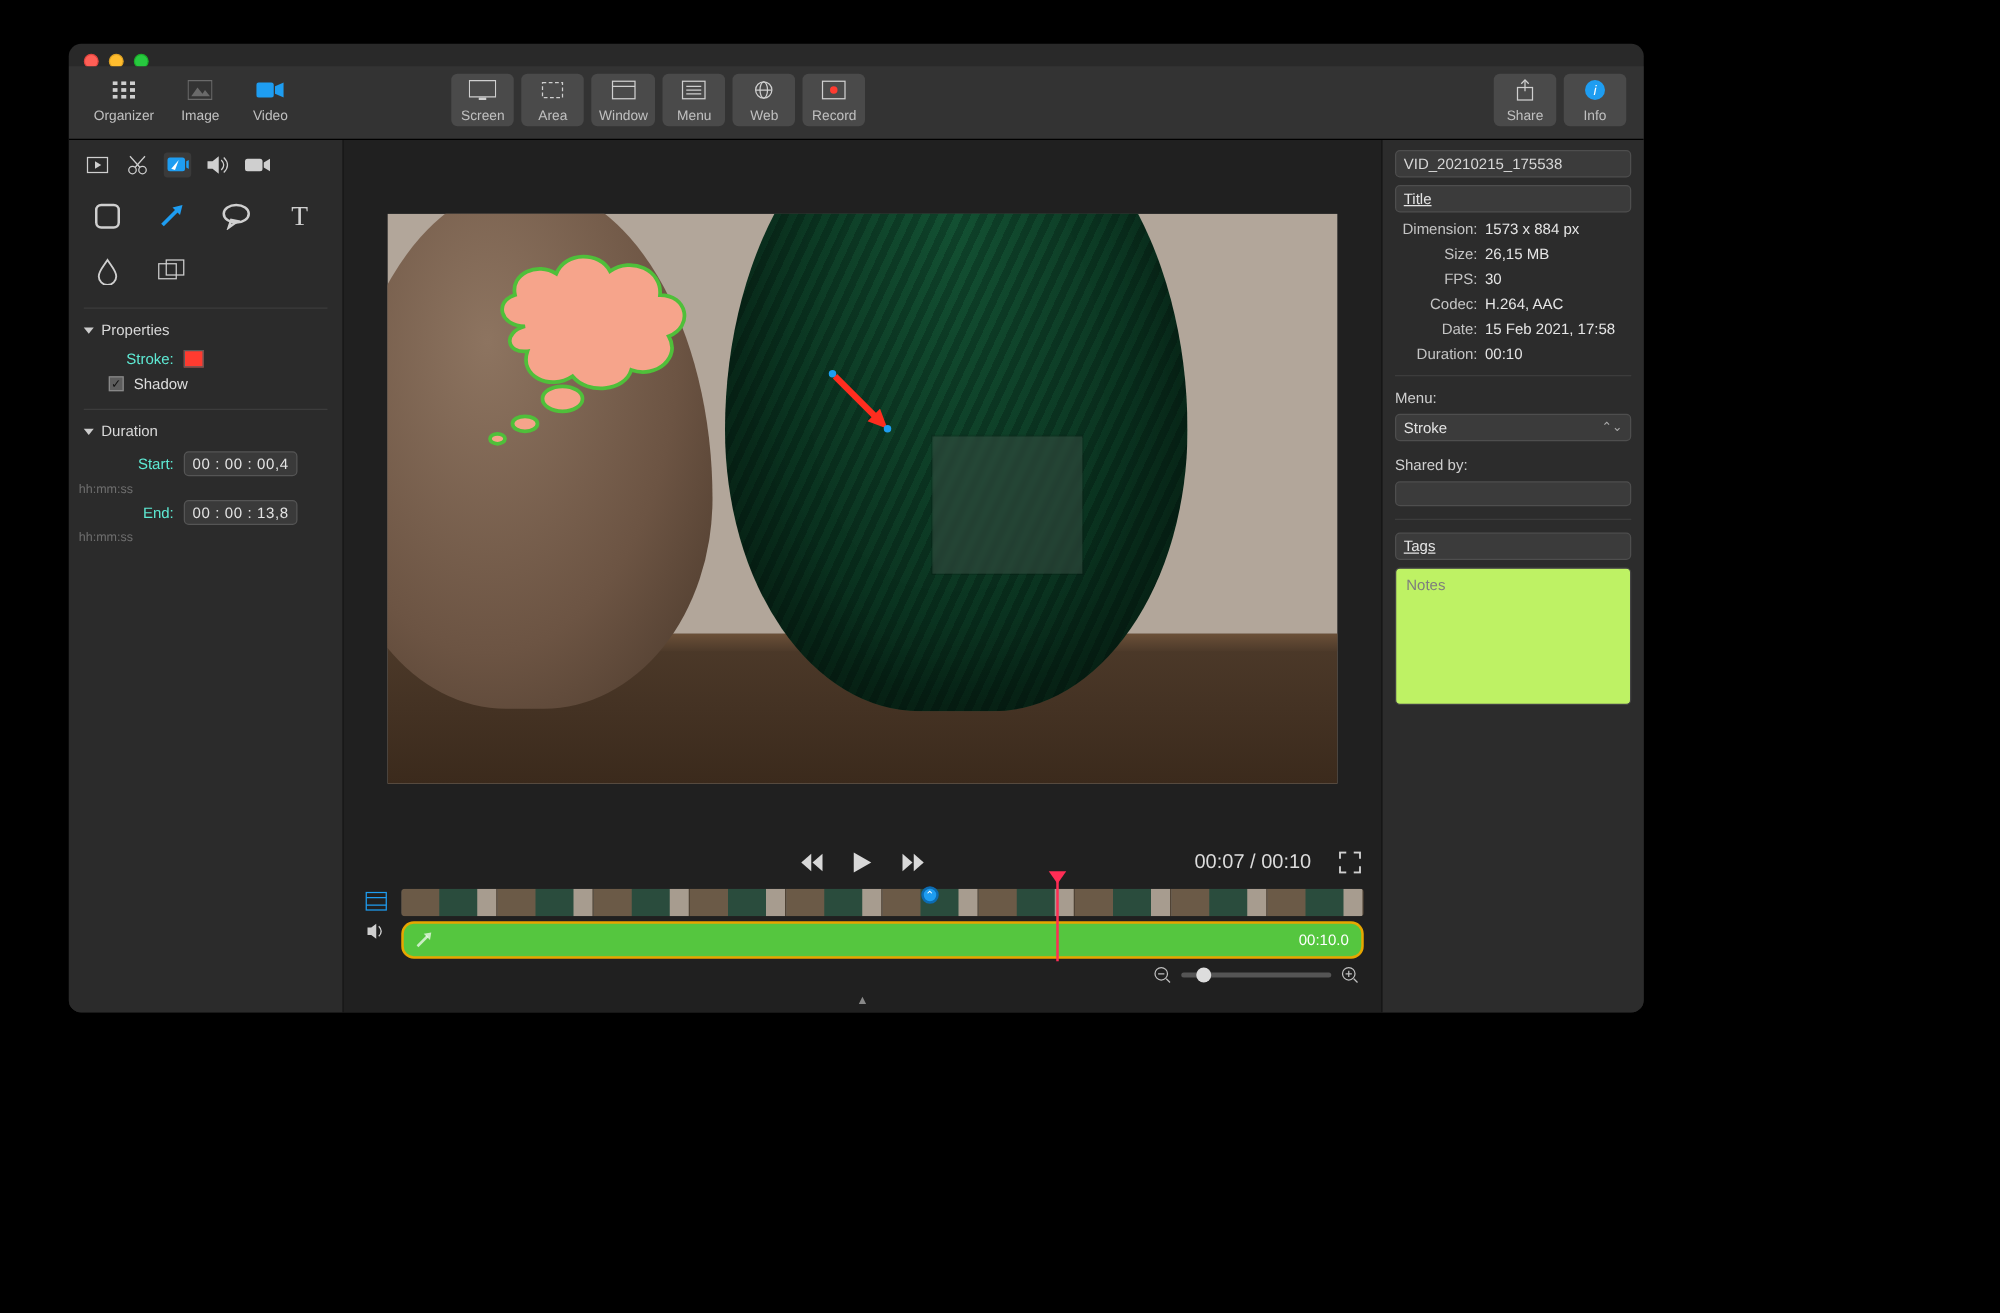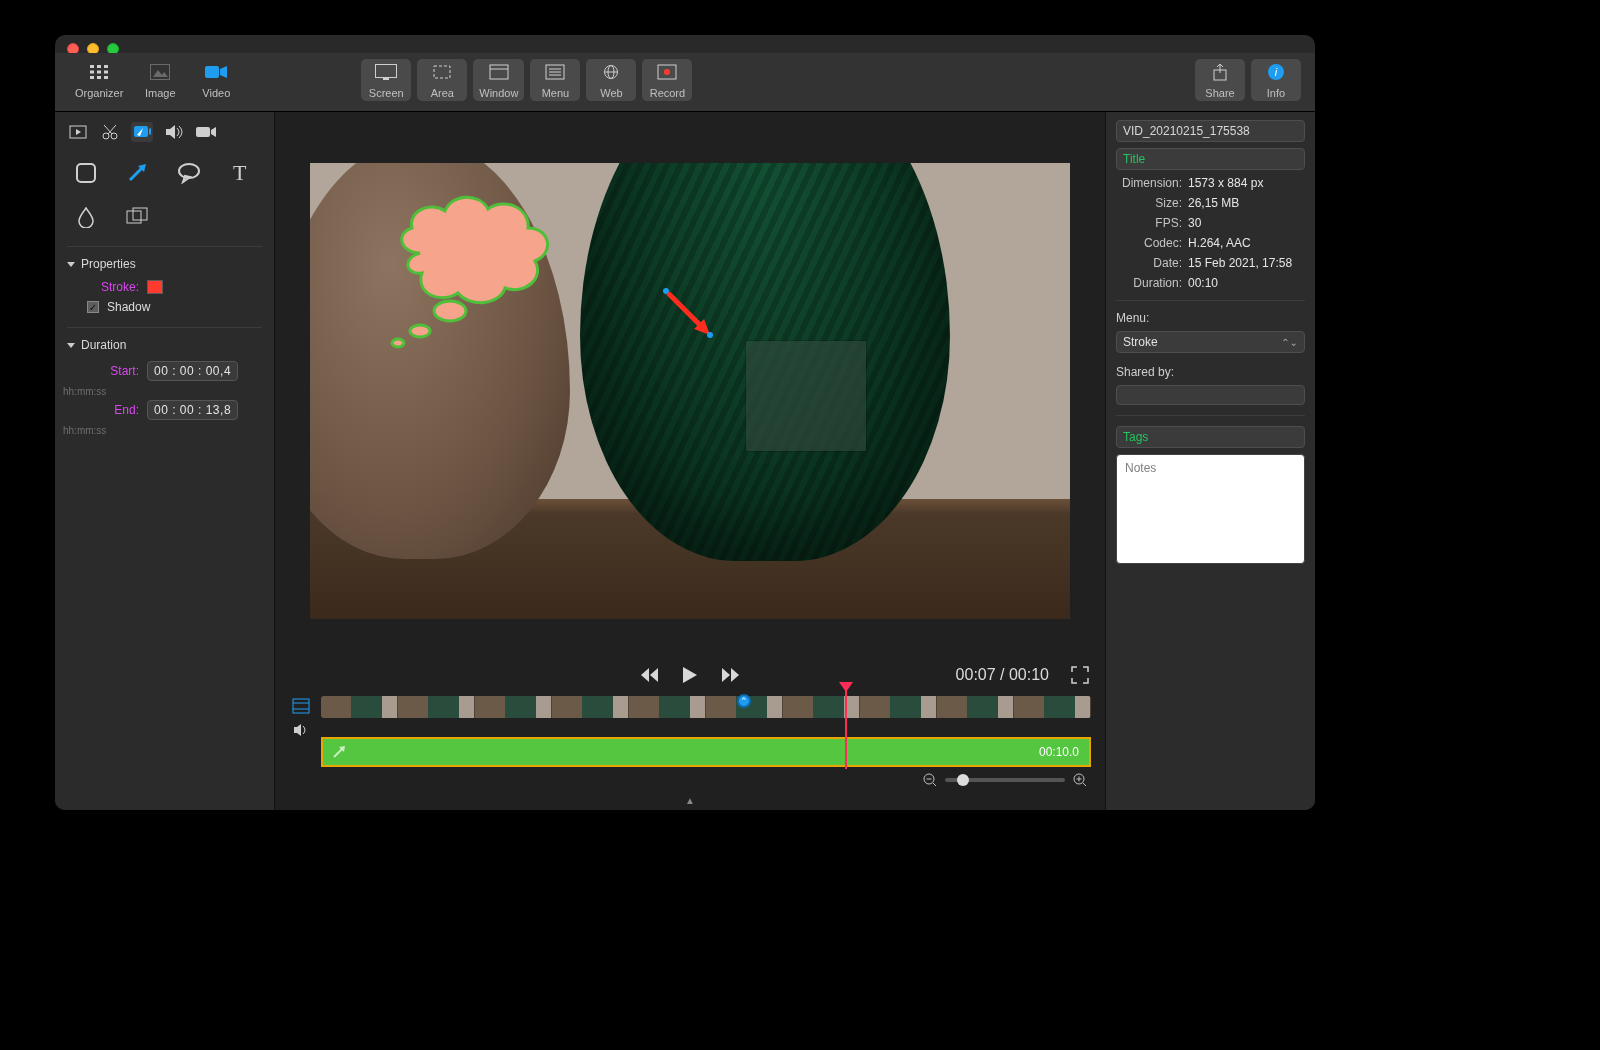--- a/index.html
+++ b/index.html
@@ -44,21 +44,21 @@
   .lp-ic.active { color:#2aa3ff; background:#3a3a3a; border-radius:3px; padding:2px;}
   .lp-toolgrid { display: grid; grid-template-columns: repeat(4, 1fr); gap: 18px 22px; padding: 8px 10px 14px 10px; }
   .lp-toolgrid .tg { width: 26px; height: 26px; display:flex;align-items:center;justify-content:center; color:#d6d6d6;}
   .lp-toolgrid .tg.sel { color:#2aa3ff; }
   .lp-hr { height: 1px; background: #3c3c3c; margin: 2px 4px 8px 4px; }
   .lp-section-h {
     display:flex; align-items:center; gap:6px; font-size:12px; color:#d8d8d8; padding:2px 4px 6px 4px;
   }
   .chev { width:0;height:0;border-left:4px solid transparent;border-right:4px solid transparent;border-top:5px solid #ccc; }
   .prop-row { display:flex; align-items:center; gap:8px; padding:3px 6px; }
-  .prop-label { width: 70px; text-align:right; color:#d946ef; font-size:12px; }
+  .prop-label { width: 70px; text-align:right; color:#5eead4; font-size:12px; }
   .prop-swatch { width:16px;height:14px;border:1px solid #5a5a5a; }
   .prop-check { width:12px;height:12px;background:#5d5d5d;border:1px solid #888;display:flex;align-items:center;justify-content:center;color:#111;font-size:10px;}
   .time-pill {
     background:#3a3a3a;border:1px solid #555;border-radius:4px;padding:2px 6px;color:#e4e4e4;font-size:12px;
     font-variant-numeric: tabular-nums; letter-spacing: 0.5px;
   }
   .time-hint { font-size:10px; color:#6e6e6e; text-align:left; padding-right:12px; margin-top:2px;}
 
   .center-panel { flex:1; display:flex; flex-direction:column; background:#202020; min-width:0;}
   .canvas-wrap { flex:1; display:flex; align-items:center; justify-content:center; padding:30px 0 10px 0; }
@@ -116,21 +116,21 @@
   .tl-side .ic2 { color:#cfcfcf; }
   .tl-body { flex:1; position:relative; }
   .thumb-strip {
     height:22px; border-radius:3px; overflow:hidden; display:flex;
   }
   .thumb-strip .th { flex:1; background:
     linear-gradient(90deg, #6b5a47 0 40%, #2a4c3d 40% 80%, #a79c8f 80% 100%);
     border-right:1px solid rgba(0,0,0,0.25);
   }
   .green-track {
-    margin-top:19px; height:30px; background:#55c63f; border:2px solid #e7a600; border-radius:0;
+    margin-top:4px; height:30px; background:#55c63f; border:2px solid #e7a600; border-radius:10px;
     display:flex; align-items:center; justify-content:flex-end; padding:0 10px; color:#fff; font-size:12px;
     position:relative;
   }
   .green-track .arrow-mini { position:absolute; left:8px; color:rgba(255,255,255,0.7); }
   .playhead {
     position:absolute; top:-6px; bottom:-2px; width:2px; background:#ff2d55;
     left: 68%;
   }
   .playhead::before{
     content:""; position:absolute; top:-8px; left:-6px; width:0;height:0;
@@ -146,30 +146,30 @@
   .center-bottom-arrow{ text-align:center; color:#888; font-size:10px; padding:2px 0 4px 0;}
 
   .right-panel {
     width:210px; background:#2c2c2c; border-left:1px solid #111; color:#cfcfcf;
     padding:8px 10px; font-size:12px; display:flex; flex-direction:column; gap:6px;
   }
   .rp-input {
     background:#3b3b3b; border:1px solid #4e4e4e; border-radius:4px; padding:3px 6px; color:#d7d7d7;
     font-size:12px; width:100%;
   }
-  .rp-input.placeholder{ color:#22c55e; }
+  .rp-input.placeholder{ color:#e5e5e5;text-decoration:underline; }
   .rp-row{ display:flex; gap:6px; }
   .rp-label{ width:66px; text-align:right; color:#c4c4c4; }
   .rp-val{ flex:1; color:#e6e6e6; }
   .rp-hr{ height:1px; background:#3c3c3c; margin:4px 0; }
   .rp-select{
     background:#3b3b3b;border:1px solid #4e4e4e;border-radius:4px;padding:3px 6px;color:#e2e2e2;
     display:flex;justify-content:space-between;align-items:center;
   }
-  .rp-notes{ flex:0 0 110px; background:#ffffff; border:1px solid #444; border-radius:4px; }
+  .rp-notes{ flex:0 0 110px; background:#bef264; border:1px solid #444; border-radius:4px; }
 
   svg { display:block; }
 </style>
 </head>
 <body>
 
 <div class="window">
 
   <div class="titlebar">
     <div class="tlight tl-close"></div>

